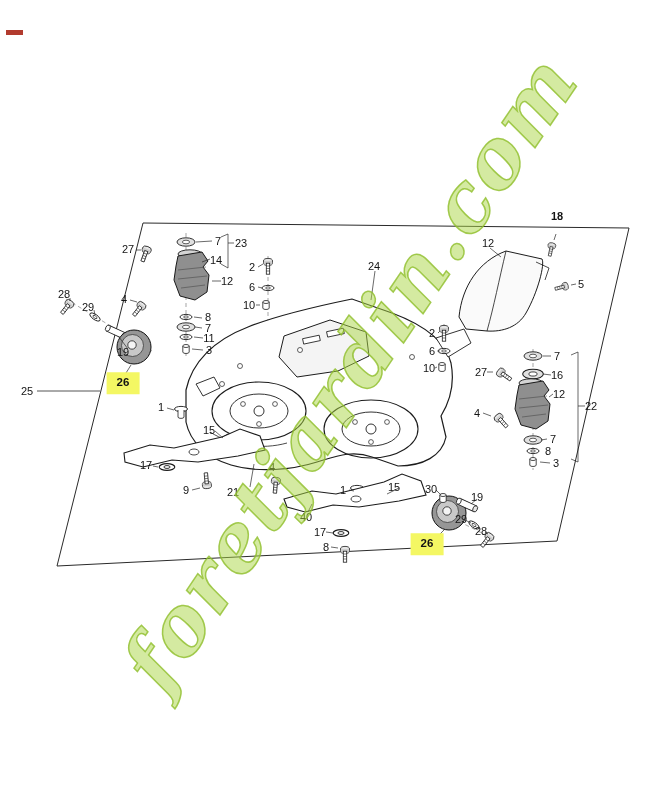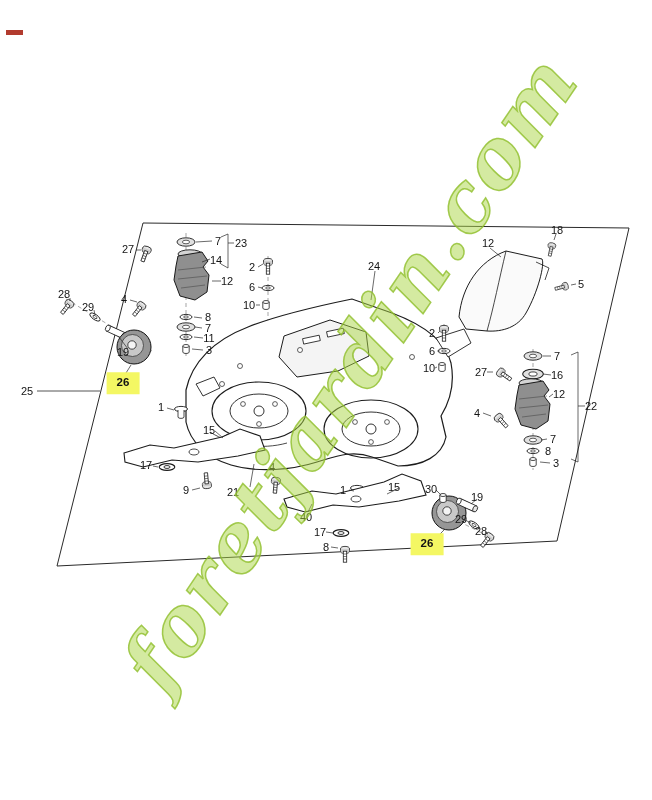--- a/index.html
+++ b/index.html
@@ -261,21 +261,21 @@
       <div class="callout" style="left: 209px; top: 350px;">3</div>
       <div class="callout" style="left: 64px; top: 294px;">28</div>
       <div class="callout" style="left: 88px; top: 307px;">29</div>
       <div class="callout" style="left: 123px; top: 352px;">19</div>
       <div class="callout hl" style="left: 123px; top: 383px;">26</div>
       <div class="callout" style="left: 252px; top: 267px;">2</div>
       <div class="callout" style="left: 252px; top: 287px;">6</div>
       <div class="callout" style="left: 249px; top: 305px;">10</div>
       <div class="callout" style="left: 374px; top: 266px;">24</div>
       <div class="callout" style="left: 488px; top: 243px;">12</div>
-      <div class="callout" style="left: 557px; top: 230px;">18</div>
+      <div class="callout" style="left: 557px; top: 216px; font-weight: bold;">18</div>
       <div class="callout" style="left: 581px; top: 284px;">5</div>
       <div class="callout" style="left: 432px; top: 333px;">2</div>
       <div class="callout" style="left: 432px; top: 351px;">6</div>
       <div class="callout" style="left: 429px; top: 368px;">10</div>
       <div class="callout" style="left: 481px; top: 372px;">27</div>
       <div class="callout" style="left: 557px; top: 356px;">7</div>
       <div class="callout" style="left: 557px; top: 375px;">16</div>
       <div class="callout" style="left: 559px; top: 394px;">12</div>
       <div class="callout" style="left: 591px; top: 406px;">22</div>
       <div class="callout" style="left: 477px; top: 413px;">4</div>

